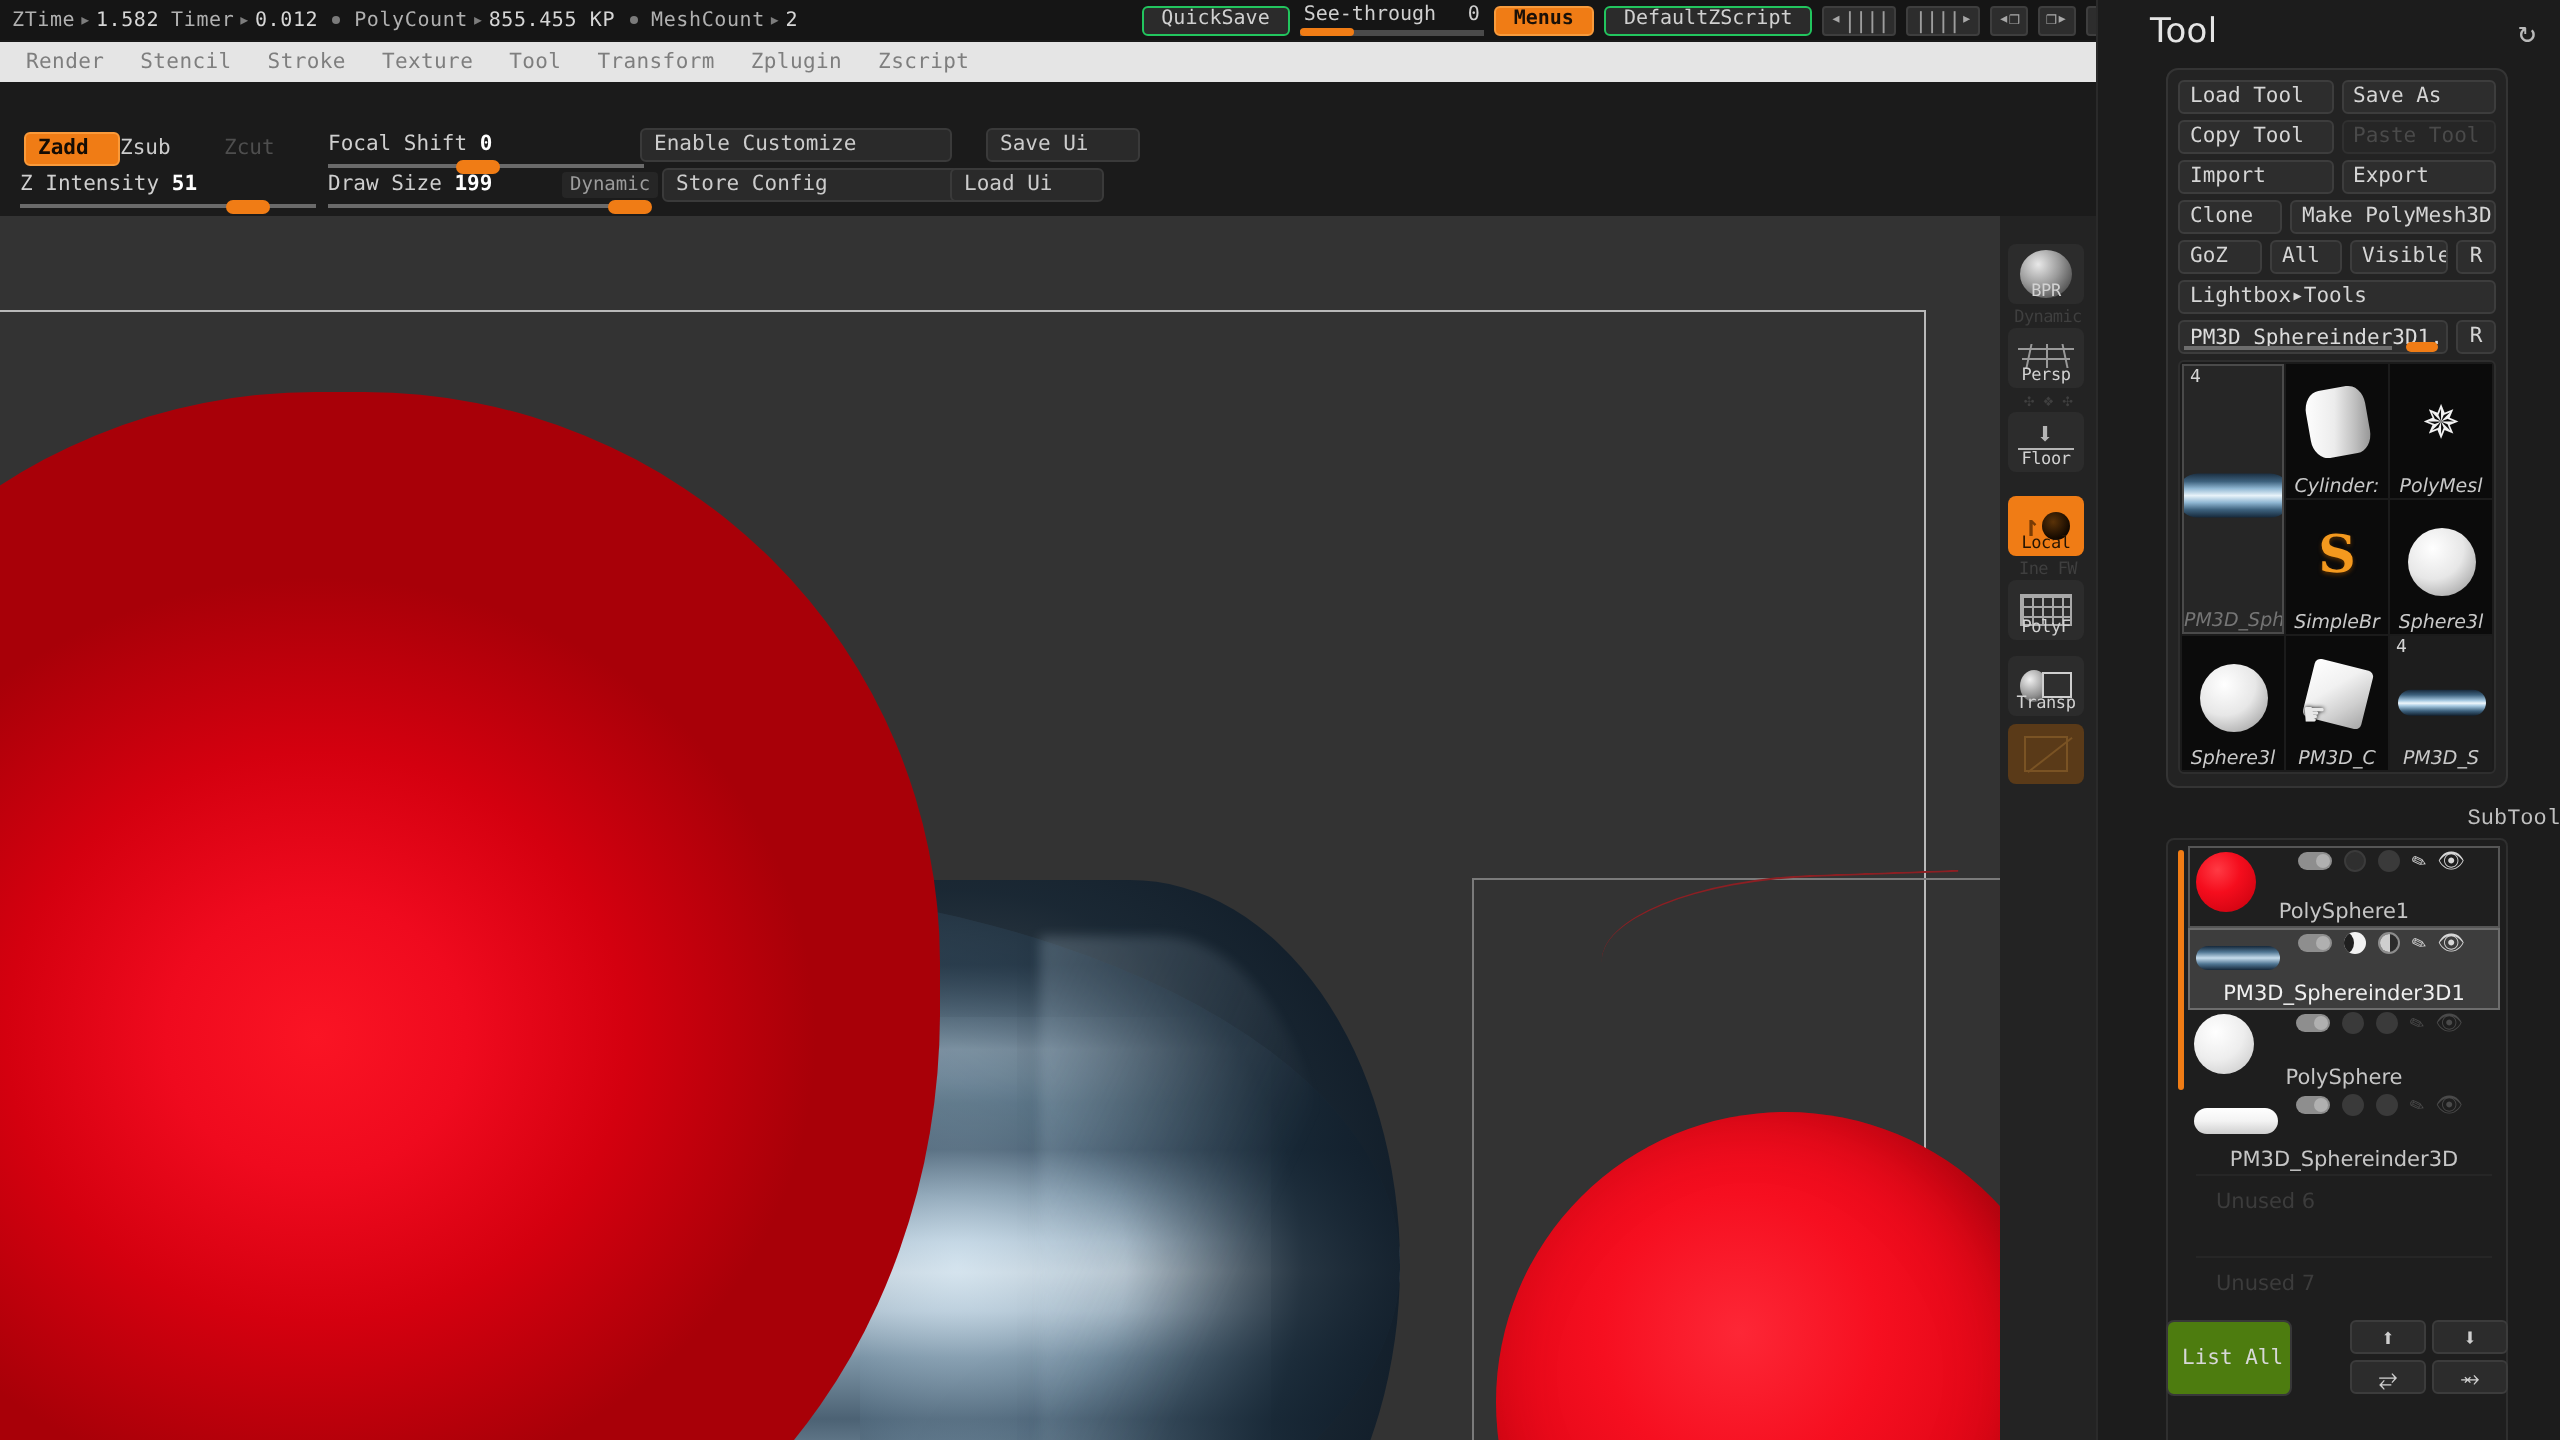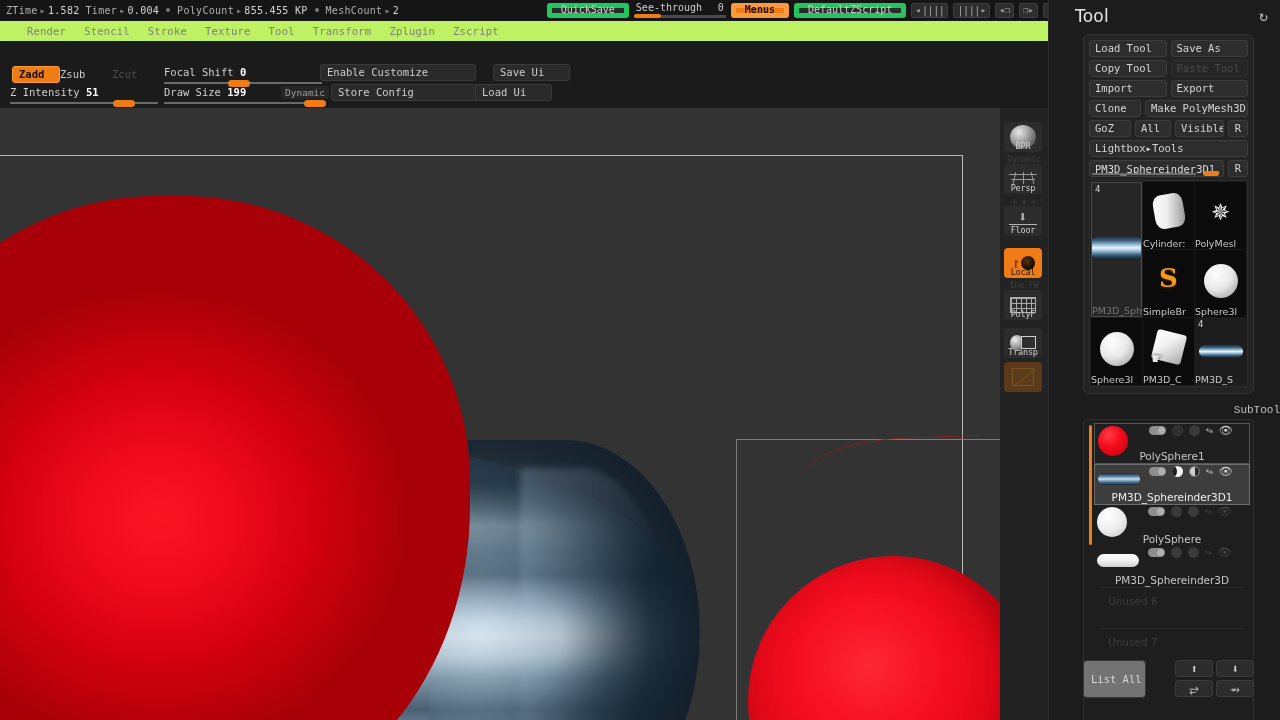--- a/index.html
+++ b/index.html
@@ -23,21 +23,21 @@
   .stat .lbl { color:#b0b0b0; }
   .stat .arw { color:#7d7d7d; margin:0 2px; }
   .stat .val { color:#d6d6d6; }
   .dot { width:4px; height:4px; border-radius:50%; background:#7a7a7a; margin:0 7px; }
 
   .topright {
     position:absolute; right:0; top:0; height:20px; display:flex;
     align-items:center; gap:5px; padding-right:6px;
   }
   .tbtn {
-    height:15px; background:#2b2b2b; border:5px solid #22c55e; border-radius:3px;
+    height:15px; background:#2b2b2b; border:1px solid #22c55e; border-radius:3px;
     color:#d0d0d0; font-size:10px; padding:0 9px; display:flex; align-items:center;
     line-height:1;
   }
   .tbtn.lit { background:#f07c15; border-color:#f89b3c; color:#1a1008; font-weight:bold; }
   .sliderbox { position:relative; width:92px; height:16px; }
   .sliderbox .txt {
     position:absolute; left:0; top:0; width:100%; font-size:10px; color:#cfcfcf;
     display:flex; justify-content:space-between; padding:0 2px;
   }
   .sliderbox .track {
@@ -47,21 +47,21 @@
   .arrbtn {
     height:15px; background:#2d2d2d; border:1px solid #3e3e3e; border-radius:2px;
     display:flex; align-items:center; justify-content:center; color:#a8a8a8; font-size:9px;
     padding:0 3px; gap:1px;
   }
   .bars { letter-spacing:-1px; font-size:11px; color:#9d9d9d; }
 
   
   .menubar {
     position:absolute; left:0; top:21px; width:1080px; height:20px;
-    background:#bef264; display:flex; align-items:center; padding-left:18px;
+    background:#e5e5e5; display:flex; align-items:center; padding-left:4px;
   }
   .menuitem {
     font-size:10.5px; color:#7e7e7e; padding:2px 9px; border-radius:2px;
     letter-spacing:.2px;
   }
 
   
   .shelf {
     position:absolute; left:0; top:42px; width:1080px; height:66px;
     background:#1b1b1b;
@@ -226,23 +226,24 @@
   .toolname .okn { position:absolute; right:4px; bottom:0px; width:16px; height:5px; border-radius:3px; background:#f07c15; }
 
   .thumbgrid {
     margin-top:3px; background:#1b1b1b; border:1px solid #2e2e2e; border-radius:3px;
     display:grid; grid-template-columns:1fr 1fr 1fr; gap:1px; padding:1px;
   }
   .tcell { position:relative; height:67px; background:#0b0b0b; overflow:hidden; }
   .tcell.sel { background:#262626; border:1px solid #4a4a4a; }
   .tcell .num { position:absolute; left:3px; top:1px; font-size:9px; color:#d4d4d4; z-index:3; }
   .tcell .cap {
-    position:absolute; left:0; bottom:0px; width:100%; text-align:left; font-size:9.5px;
+    position:absolute; left:0; bottom:0px; width:100%; text-align:center; font-size:9.5px;
     color:#c9c9c9; white-space:nowrap; overflow:hidden; z-index:3;
     font-family:"DejaVu Sans", sans-serif;
+    font-style:italic;
   }
   .tcell.sel .cap { color:#757575; }
   .thumb-cyl {
     position:absolute; left:50%; top:50%; transform:translate(-50%,-60%);
     width:58px; height:22px; border-radius:11px;
     background:linear-gradient(to bottom,#1c3043 0%,#3e627e 18%,#8fb6d2 34%,#e8f3fa 50%,#8fb6d2 66%,#3e627e 82%,#15283a 100%);
   }
   .thumb-cylsm {
     position:absolute; left:50%; top:50%; transform:translate(-50%,-55%);
     width:44px; height:13px; border-radius:7px;
@@ -313,21 +314,21 @@
     position:absolute; left:0; bottom:1px; width:100%; text-align:center;
     font-size:10.5px; color:#c6c6c6; font-family:"DejaVu Sans", sans-serif;
   }
   .srow.sel-b .sname { color:#f0f0f0; }
   .srow.unused { height:41px; }
   .srow.unused .sname { color:#3c3c3c; text-align:left; padding-left:14px; }
   .srow.unused .divider { position:absolute; left:4px; top:0; right:4px; height:1px; background:#262626; }
 
   .sub-foot { position:absolute; left:34px; right:26px; bottom:22px; display:flex; gap:5px; align-items:flex-start; }
   .listall {
-    width:78px; height:38px; background:#737373; border:1px solid #383838; border-radius:4px;
+    width:78px; height:38px; background:#4d7c0f; border:1px solid #383838; border-radius:4px;
     display:flex; align-items:center; padding-left:7px; font-size:10.5px; color:#d8d8d8;
   }
   .arrgrid { display:grid; grid-template-columns:1fr 1fr; gap:3px; }
   .abtn { width:38px; height:17px; background:#2c2c2c; border:1px solid #3c3c3c; border-radius:3px;
     display:flex; align-items:center; justify-content:center; color:#cfcfcf; font-size:12px; line-height:1; }
   .cursor-hand { position:absolute; left:1152px; top:348px; font-size:17px; color:#e8e8e8; z-index:40;
     text-shadow:0 0 2px #000; }
 </style>
 </head>
 <body>
@@ -336,21 +337,21 @@
 
   <div class="statusbar">
     <div class="stat">
       <span class="lbl">ZTime</span>
       <span class="arw">▸</span>
       <span class="val">1.582</span>
     </div>
     <div class="stat">
       <span class="lbl">Timer</span>
       <span class="arw">▸</span>
-      <span class="val">0.004</span>
+      <span class="val">0.012</span>
     </div>
     <span class="dot"></span>
     <div class="stat" style="margin-left:0">
       <span class="lbl">PolyCount</span>
       <span class="arw">▸</span>
       <span class="val">855.455 KP</span>
     </div>
     <span class="dot"></span>
     <div class="stat" style="margin-left:0">
       <span class="lbl">MeshCount</span>

